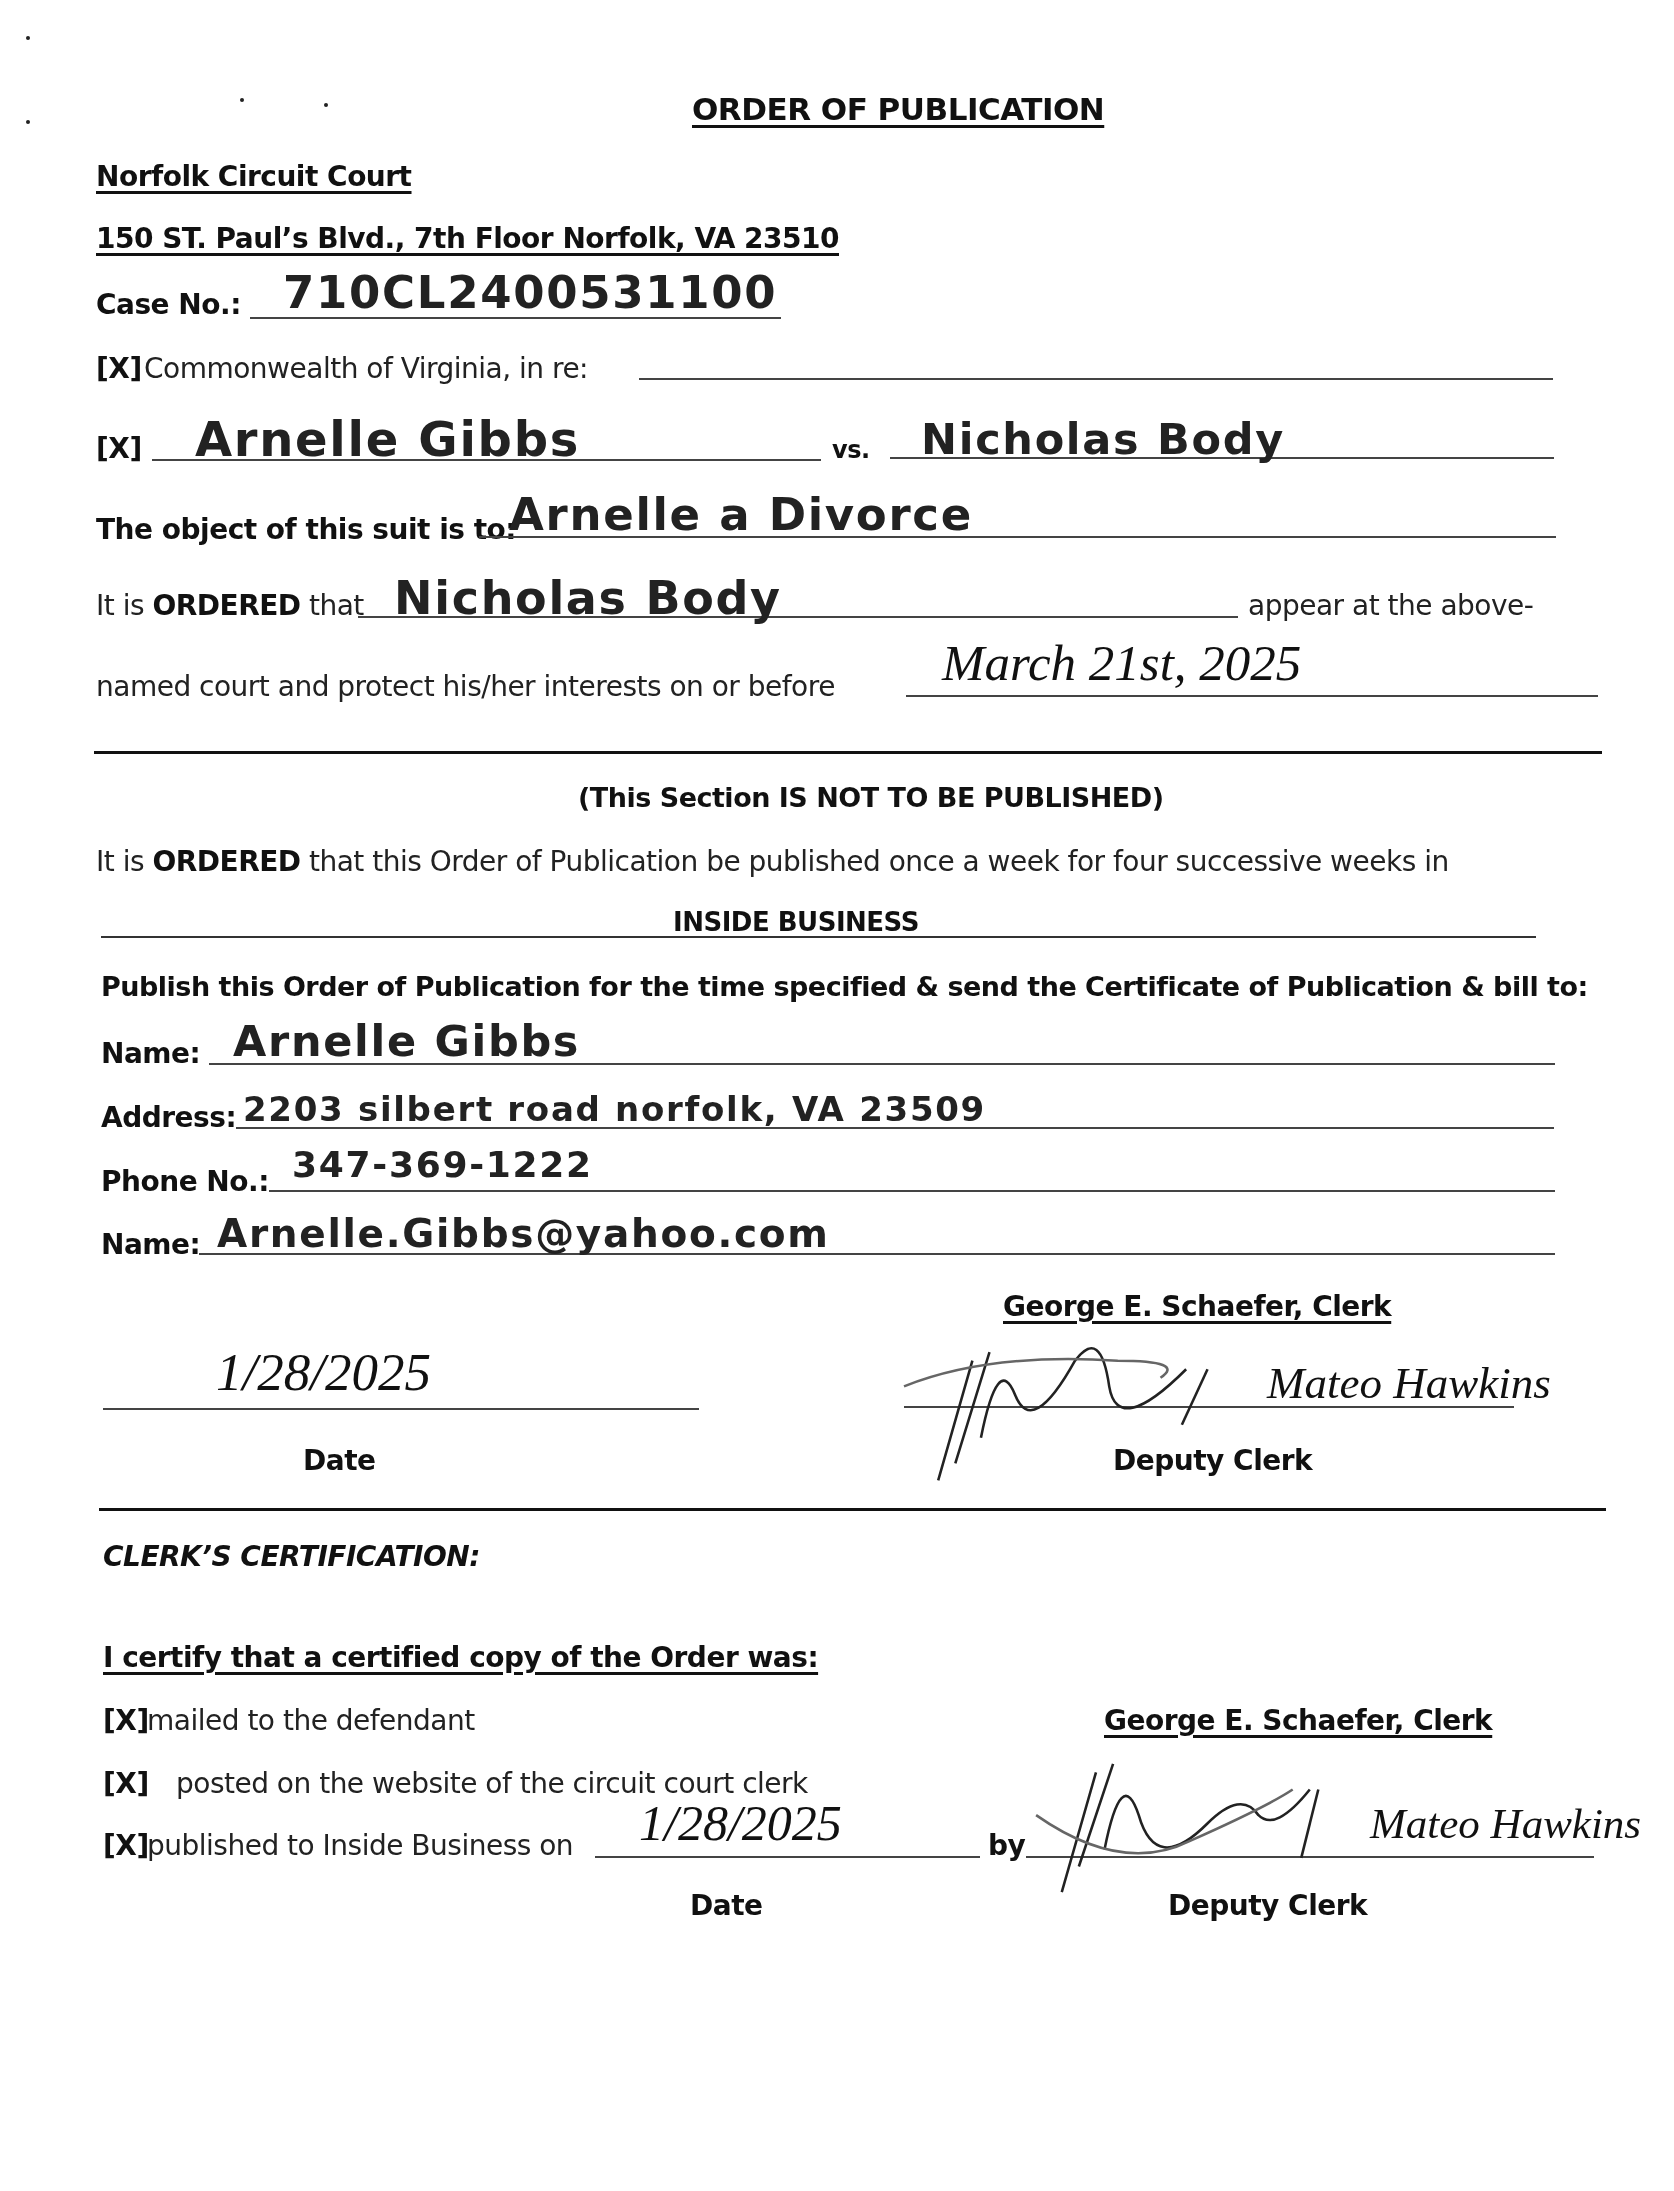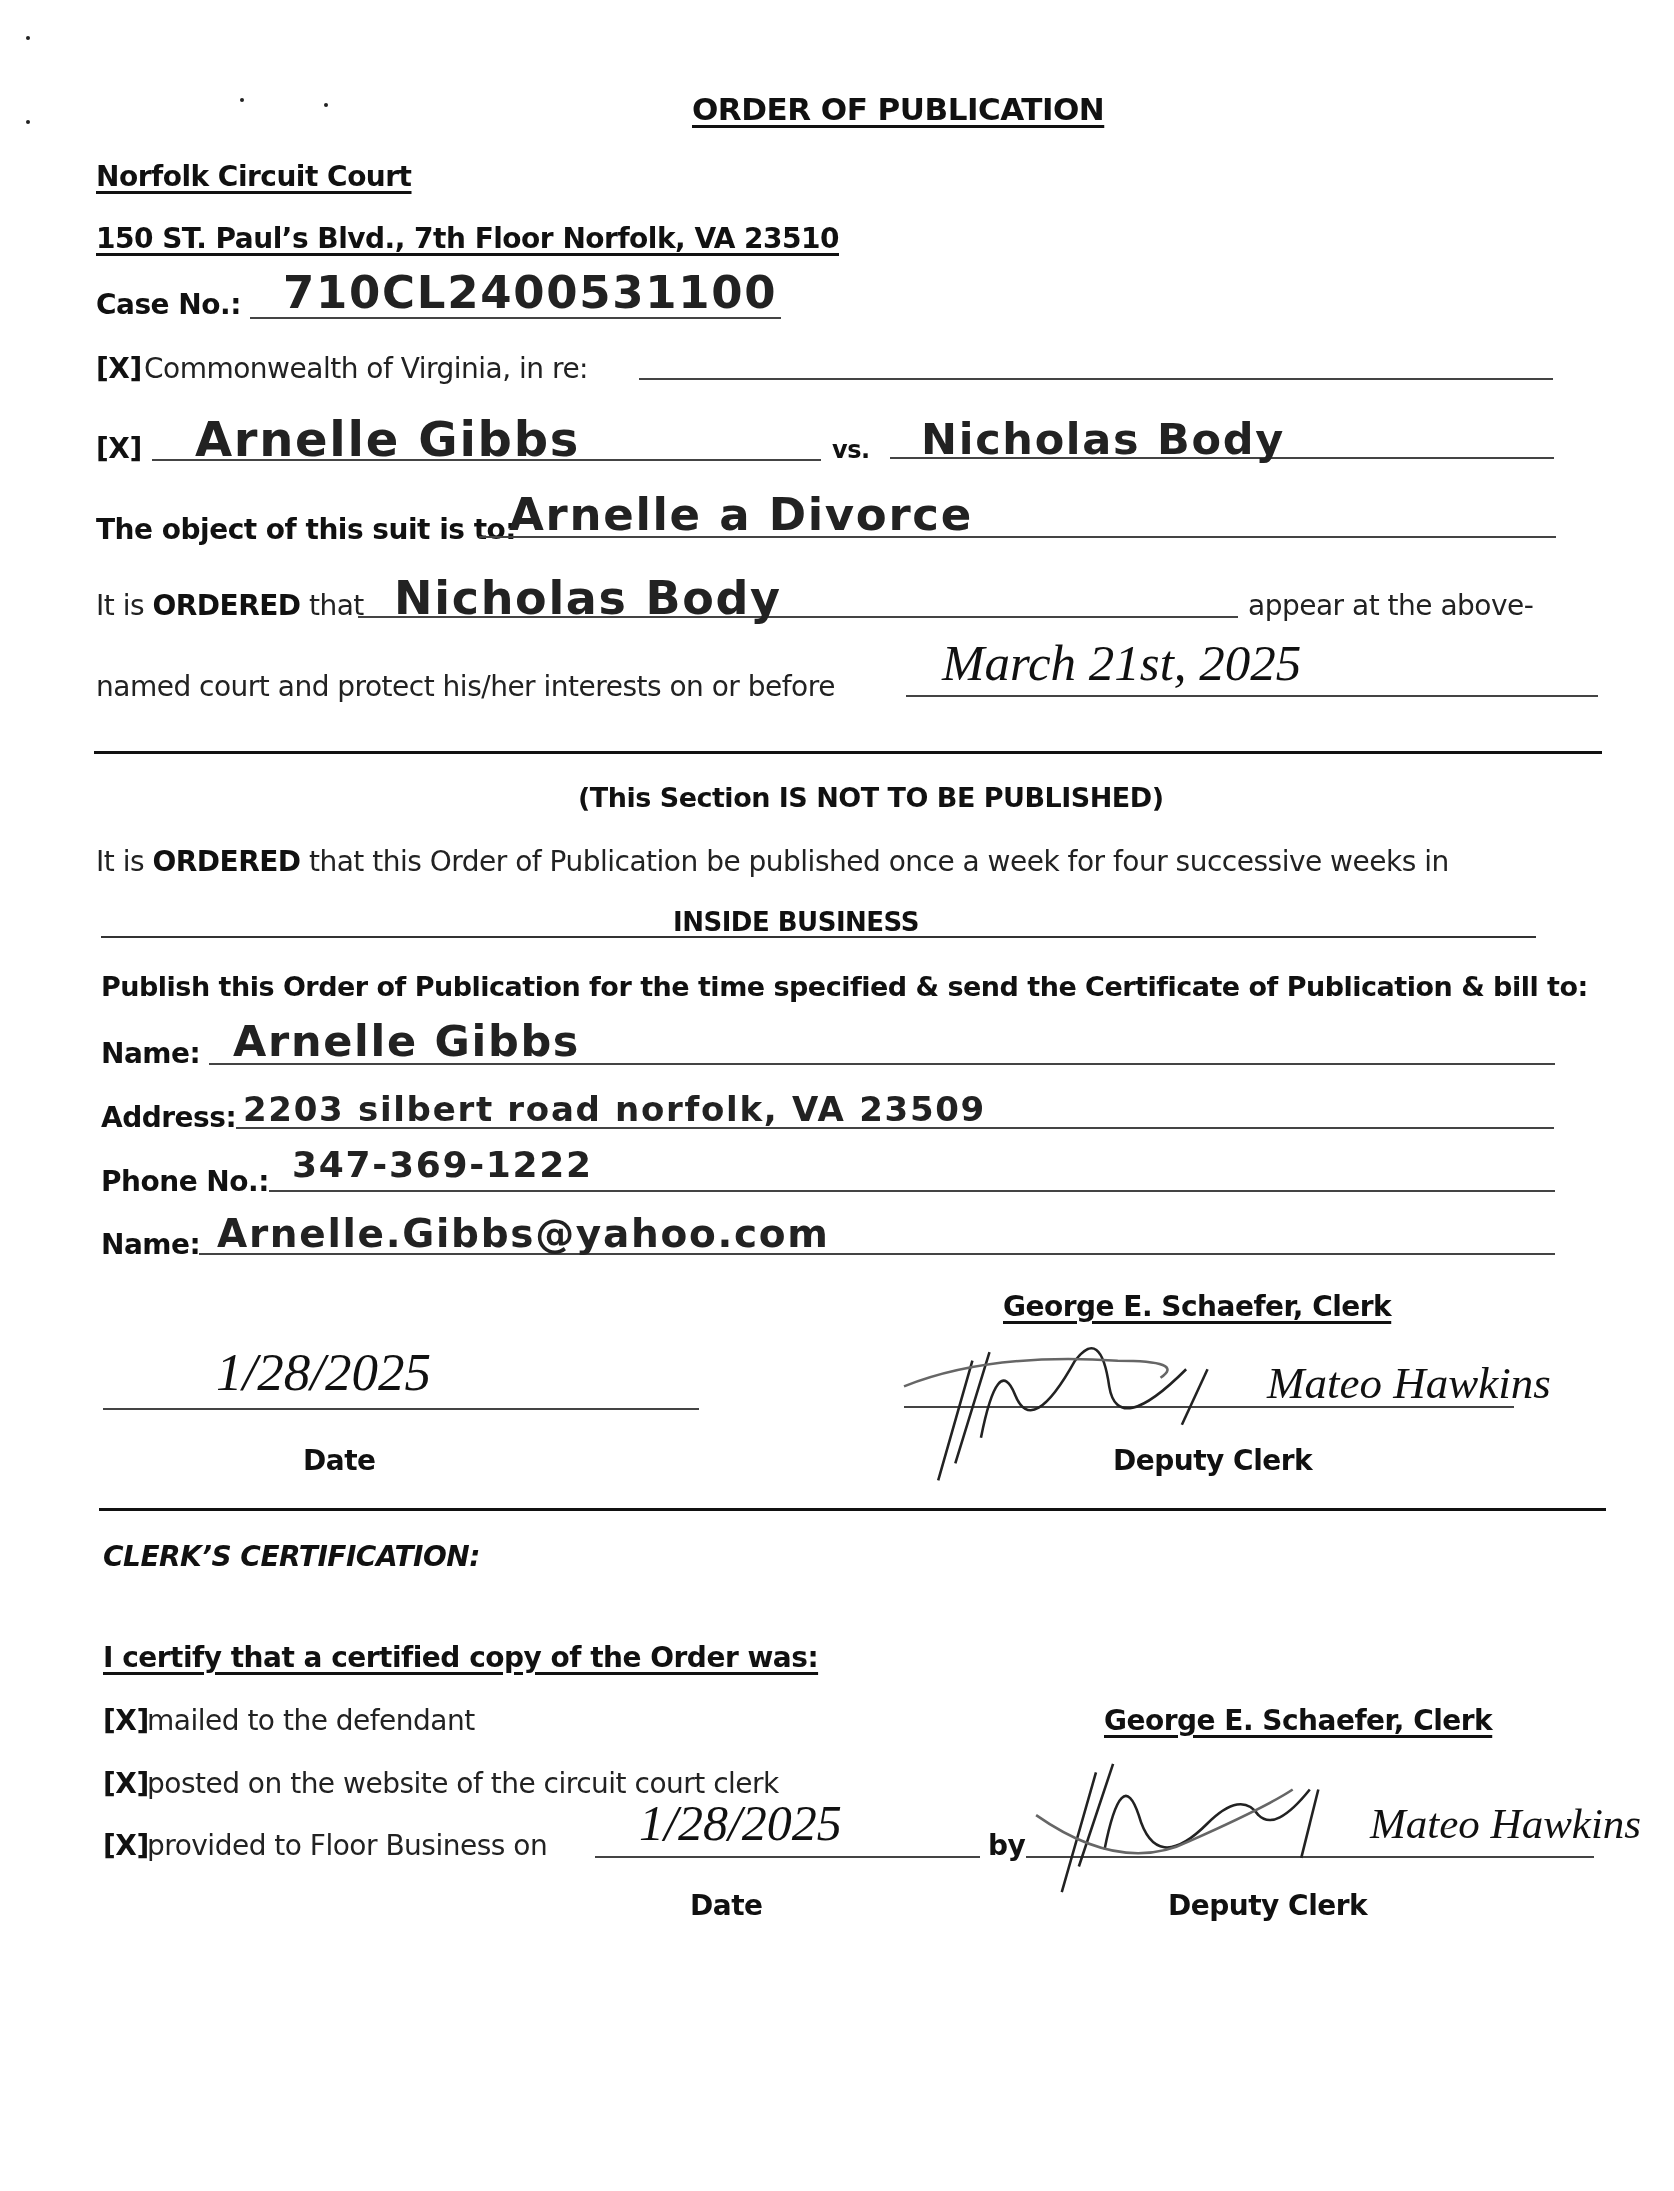--- a/index.html
+++ b/index.html
@@ -108,24 +108,24 @@
 
 <div class="rule" style="left:99px;top:1508px;width:1507px;"></div>
 
 <div class="abs t b" style="left:103px;top:1543px;font-style:italic;">CLERK’S CERTIFICATION:</div>
 <div class="abs t b u" style="left:103px;top:1644px;">I certify that a certified copy of the Order was:</div>
 
 <div class="abs t cb" style="left:103px;top:1707px;">[X]</div>
 <div class="abs t lt" style="left:147px;top:1707px;">mailed to the defendant</div>
 
 <div class="abs t cb" style="left:103px;top:1770px;">[X]</div>
-<div class="abs t lt" style="left:147px;top:1770px;">posted on the website of the circuit court clerk</div>
+<div class="abs t lt" style="left:147px;top:1770px;padding-left:29px;">posted on the website of the circuit court clerk</div>
 
 <div class="abs t cb" style="left:103px;top:1832px;">[X]</div>
-<div class="abs t lt" style="left:147px;top:1832px;">provided to Floor Business on</div>
+<div class="abs t lt" style="left:147px;top:1832px;">published to Inside Business on</div>
 <div class="line" style="left:217px;top:1856px;width:385px;margin-left:378px;"></div>
 <div class="hw2" style="left:639px;top:1798px;font-size:50px;">1/28/2025</div>
 <div class="abs t b" style="left:988px;top:1832px;">by</div>
 <div class="line" style="left:1026px;top:1856px;width:568px;"></div>
 <svg class="sig" width="325" height="146" style="left:1019px;top:1755px;" viewBox="0 0 380 170">
   <path d="M50 160 L90 20 M70 130 L110 10 M100 110 Q120 10 140 70 Q160 140 220 80 Q260 40 280 70 Q300 90 340 40" stroke="#222" stroke-width="3" fill="none"></path>
   <path d="M20 70 Q120 140 200 100 Q290 60 320 40" stroke="#666" stroke-width="3" fill="none"></path>
   <path d="M350 40 L330 120" stroke="#222" stroke-width="3" fill="none"></path>
 </svg>
 <div class="hw2" style="left:1370px;top:1802px;font-size:43px;">Mateo Hawkins</div>

